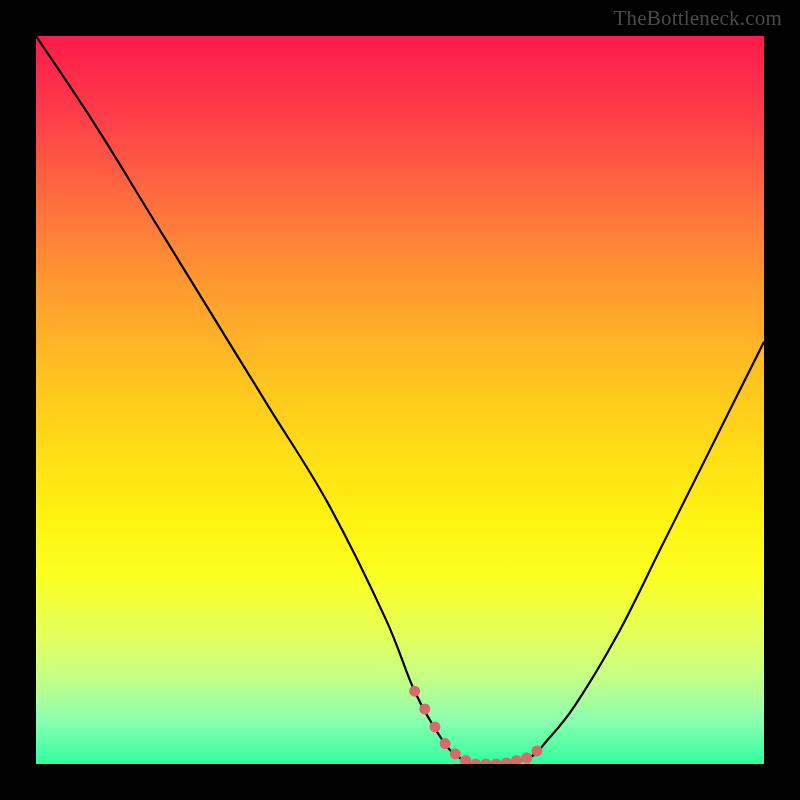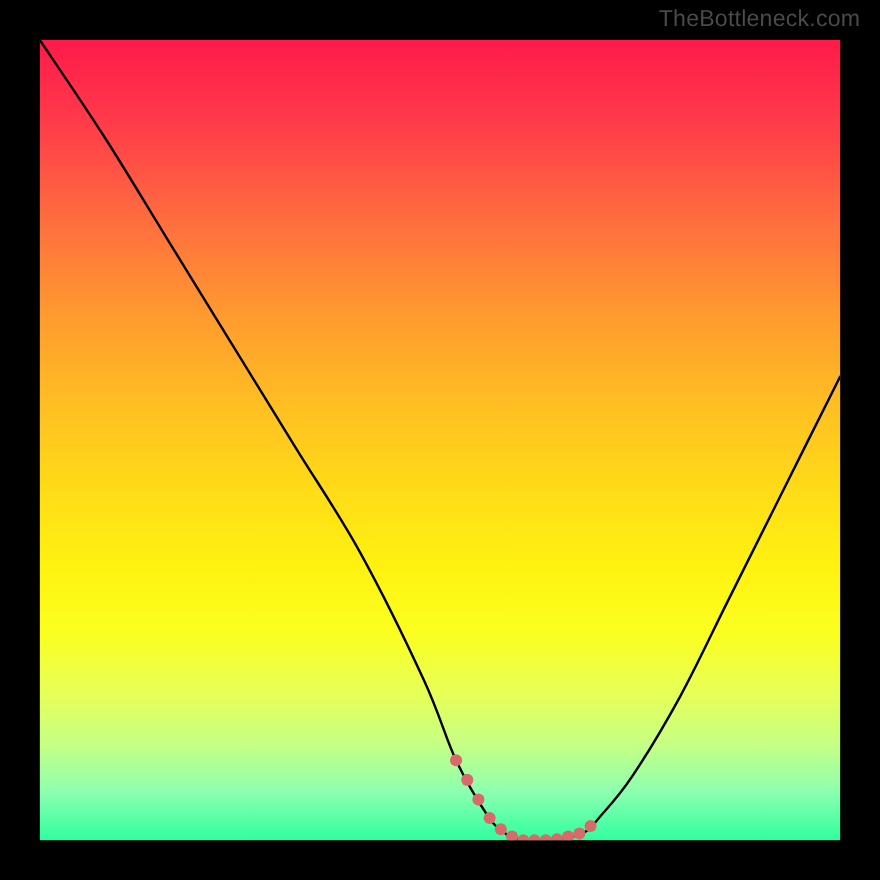--- a/index.html
+++ b/index.html
@@ -8,20 +8,21 @@
     width: 800px;
     height: 800px;
     background: #000;
     font-family: Arial, sans-serif;
     overflow: hidden;
   }
   .container {
     position: relative;
     width: 800px;
     height: 800px;
+    font-family: Liberation Serif, serif;
   }
   .watermark {
     position: absolute;
     top: 6px;
     right: 18px;
     color: #4a4a4a;
     font-size: 21px;
     font-weight: 500;
     letter-spacing: 0.2px;
     z-index: 10;

